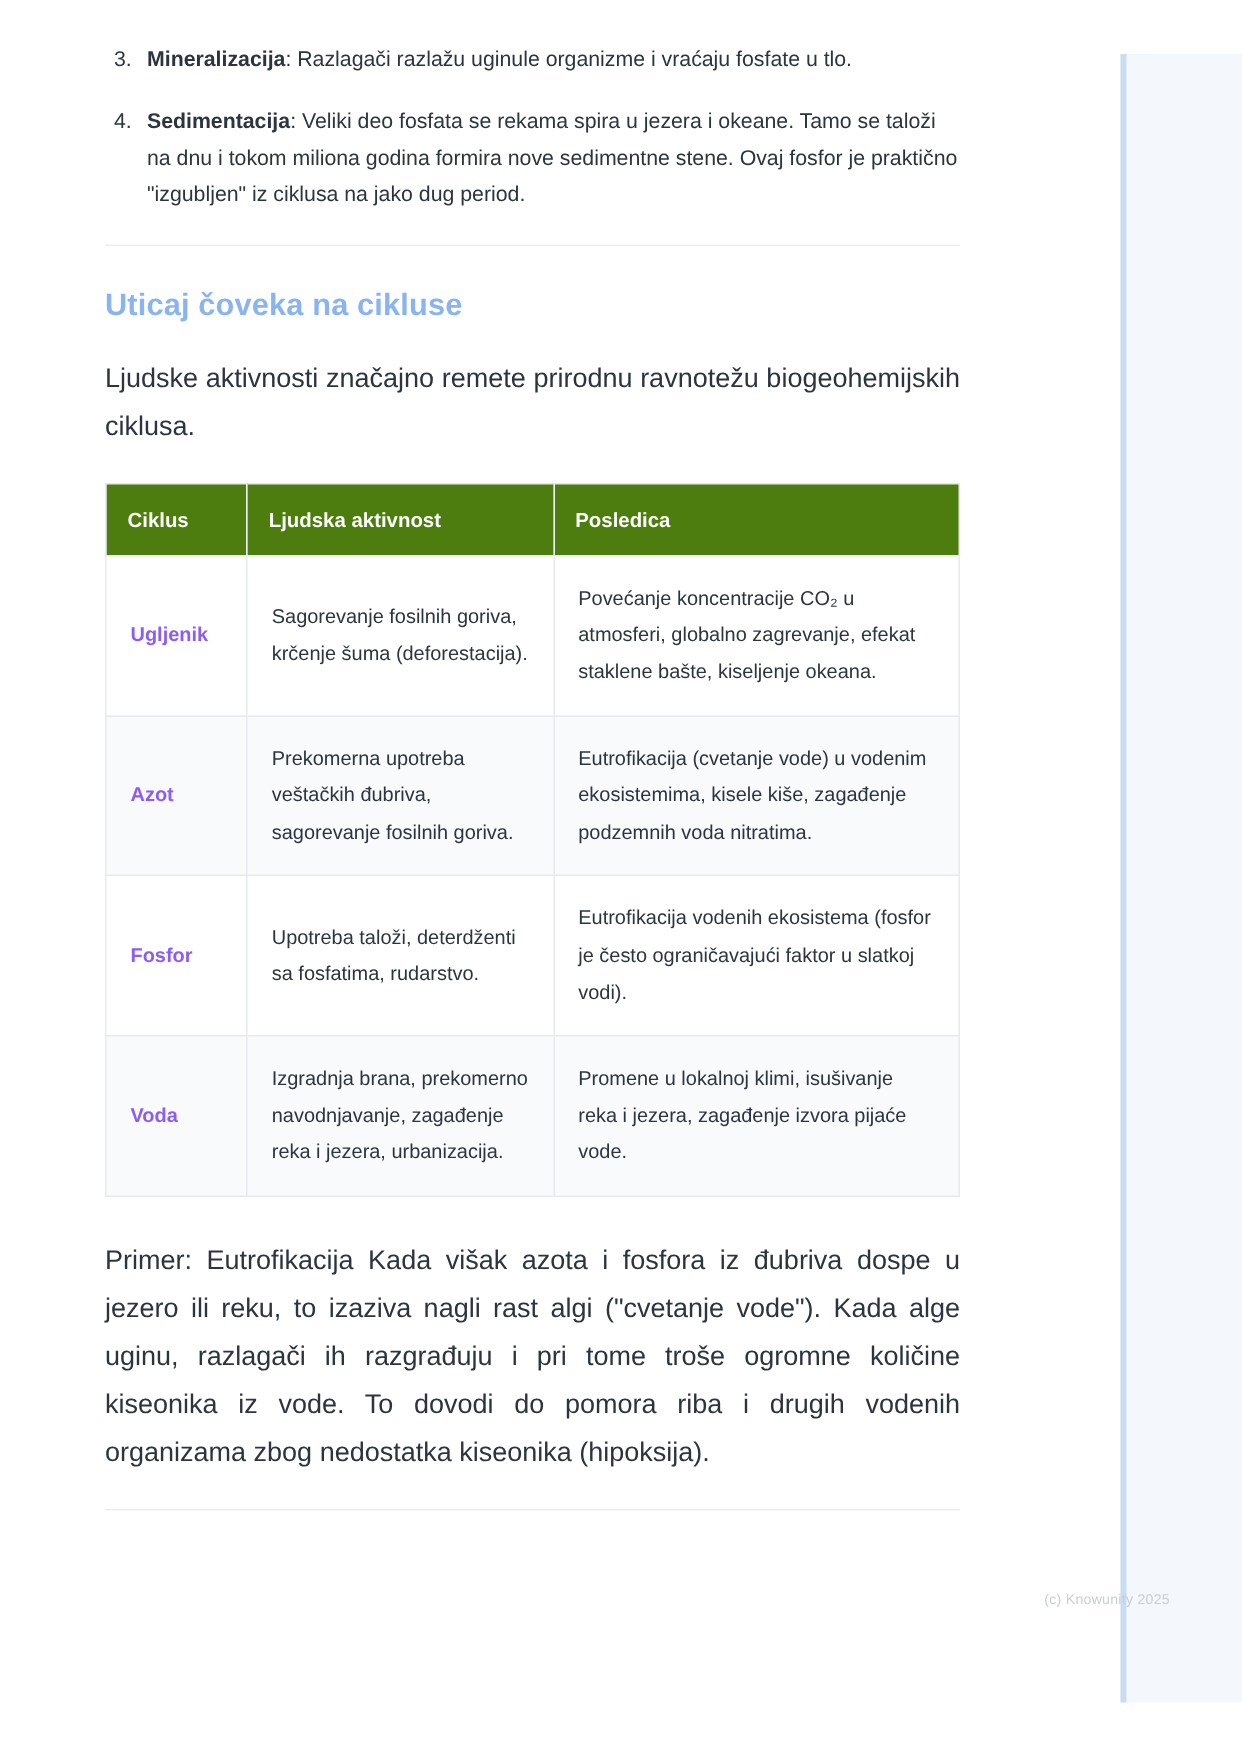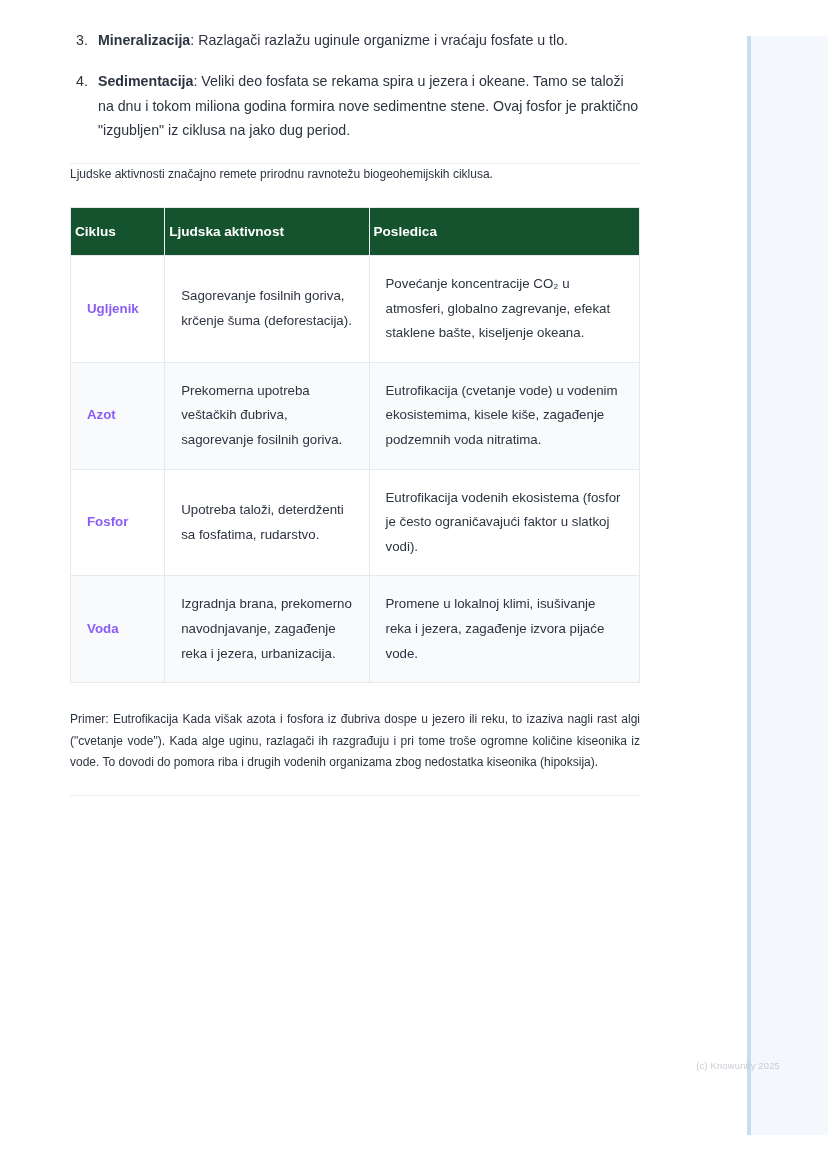--- a/index.html
+++ b/index.html
@@ -84,21 +84,21 @@
   h2.section-title {
     color: #8ab4ef;
     font-size: 20.5px;
     font-weight: bold;
     margin: 28px 0 20px 0;
     letter-spacing: 0.1px;
   }
 
   
   p.body-text {
-    font-size: 12px;
+    font-size: 18px;
     line-height: 1.78;
     text-align: justify;
     margin: 0 0 22px 0;
     color: #2d3440;
   }
   p.body-text b { font-weight: normal; }
 
   
   table.impact {
     width: 100%;
@@ -106,26 +106,26 @@
     table-layout: fixed;
     margin: 16px 0 26px 0;
     font-size: 13.3px;
     border: 1px solid #e6e9ee;
   }
   table.impact col.c1 { width: 94px; }
   table.impact col.c2 { width: 204px; }
   table.impact col.c3 { width: 270px; }
 
   table.impact thead th {
-    background: #14532d;
+    background: #4d7c0f;
     color: #ffffff;
     font-weight: bold;
     font-size: 13.6px;
     text-align: left;
-    padding: 16px 4px;
+    padding: 16px 14px;
     border-right: 1px solid #eef3fb;
     vertical-align: middle;
   }
   table.impact thead th:last-child { border-right: 0; }
 
   table.impact tbody td {
     padding: 16px 16px;
     vertical-align: middle;
     line-height: 1.85;
     color: #2d3440;
@@ -170,20 +170,21 @@
     <li>
       <span class="num">3.</span><span class="term">Mineralizacija</span><span>: </span><span>Razlagači razlažu uginule organizme i vraćaju fosfate u tlo.</span>
     </li>
     <li>
       <span class="num">4.</span><span class="term">Sedimentacija</span><span>: </span><span>Veliki deo fosfata se rekama spira u jezera i okeane. Tamo se taloži na dnu i tokom miliona godina formira nove sedimentne stene. Ovaj fosfor je praktično "izgubljen" iz ciklusa na jako dug period.</span>
     </li>
   </ol>
 
   <hr class="rule">
 
+  <h2 class="section-title">Uticaj čoveka na cikluse</h2>
 
   <p class="body-text">Ljudske aktivnosti značajno remete prirodnu ravnotežu biogeohemijskih ciklusa.</p>
 
   <table class="impact">
     <colgroup>
       <col class="c1">
         <col class="c2">
         <col class="c3">
     </colgroup>
     <thead>

